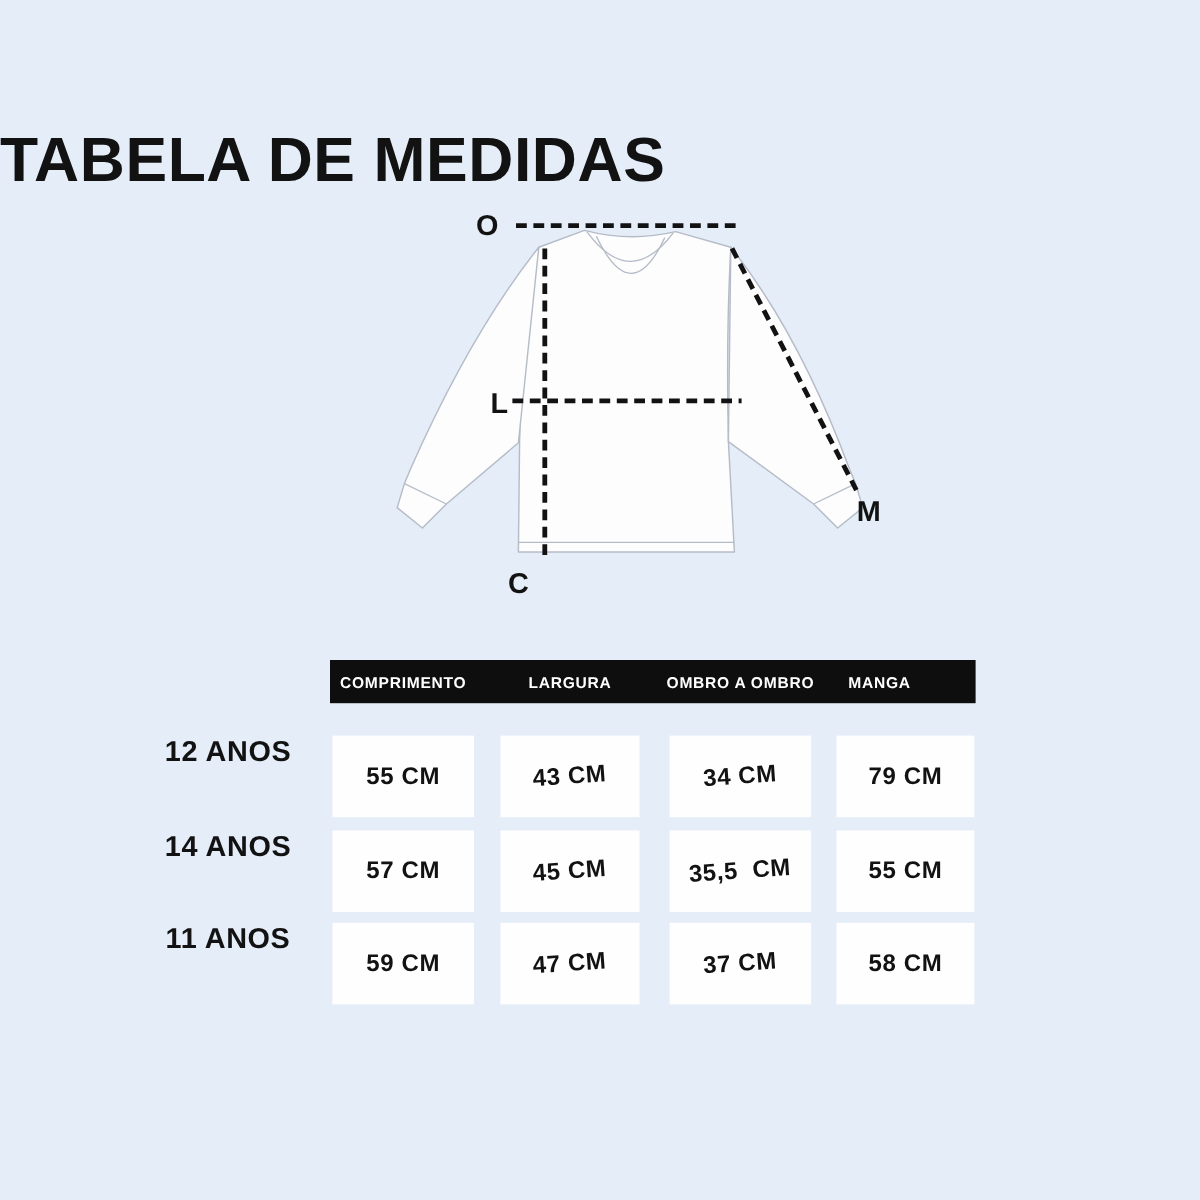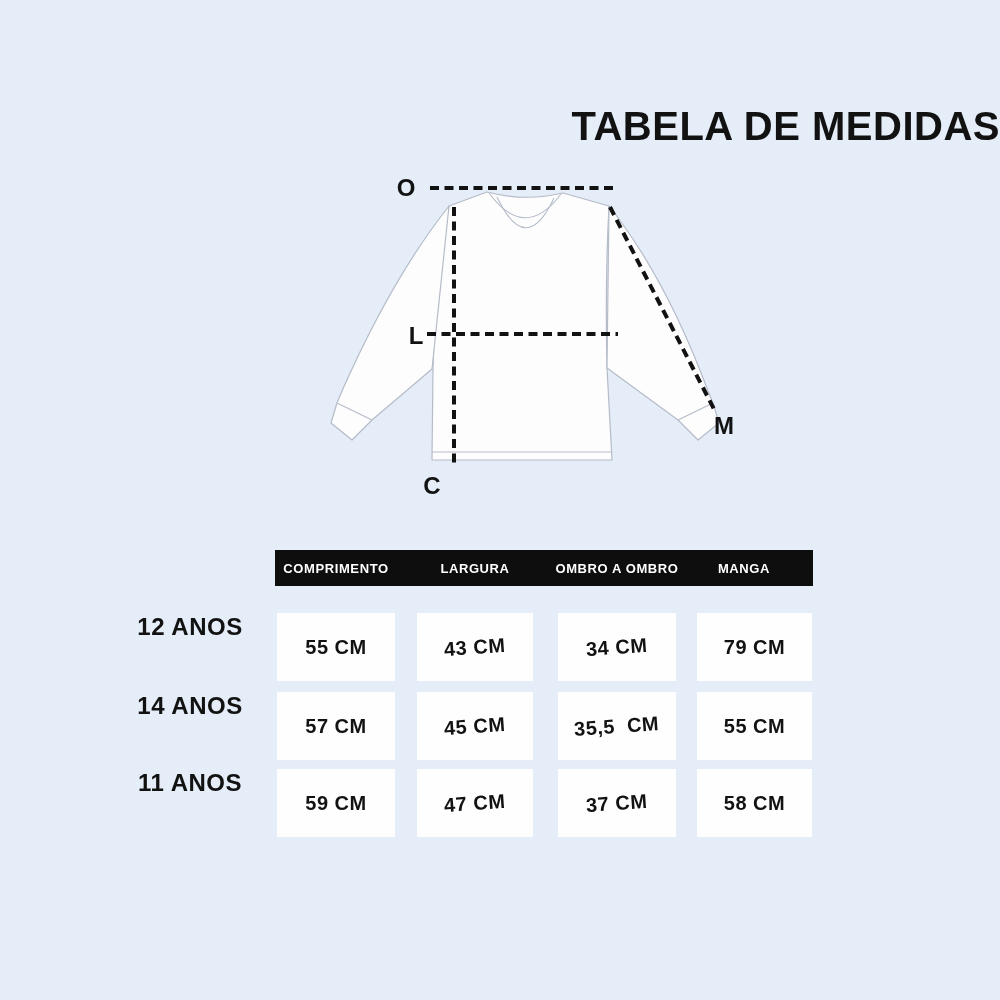--- a/index.html
+++ b/index.html
@@ -2,31 +2,31 @@
 <html style="--bg: #e4edf8; --ink: #121212; --header-bg: #0e0e0e; --header-fg: #ffffff; --cell-bg: #fefefe; --shirt-fill: #fdfdfe; --outline: #b5bcc8;"><head>
 <meta charset="utf-8">
 <style>
   :root{
     --bg:#e4edf8; --ink:#121212; --header-bg:#0e0e0e; --header-fg:#ffffff;
     --cell-bg:#fefefe; --shirt-fill:#fdfdfe; --outline:#b5bcc8;
   }
   html,body{margin:0;padding:0;background:var(--bg);}
   .canvas{position:relative;width:1000px;height:1000px;background:var(--bg);
           font-family:"Liberation Sans",sans-serif;color:var(--ink);overflow:hidden;}
-  .title{position:absolute;left:0;right:0;top:104px;margin:0;text-align:right;
-         font-size:40px;font-weight:800;letter-spacing:.5px;color:var(--ink);}
+  .title{position:absolute;left:0;right:0;top:104px;margin:0;text-align:left;
+         font-size:52px;font-weight:800;letter-spacing:.5px;color:var(--ink);}
   .shirt-svg{position:absolute;left:300px;top:160px;width:460px;height:350px;}
   .shirt-line{fill:var(--shirt-fill);stroke:var(--outline);stroke-width:1.2;stroke-linejoin:round;}
   .seam{fill:none;stroke:var(--outline);stroke-width:1.1;}
   .dash{fill:none;stroke:var(--ink);stroke-width:4;stroke-dasharray:9 5.5;}
   .dlabel{font-family:"Liberation Sans",sans-serif;font-size:24px;font-weight:bold;fill:var(--ink);}
   .thead{position:absolute;left:275px;top:550px;width:538px;height:36px;background:var(--header-bg);}
   .th{position:absolute;top:0;height:36px;display:flex;align-items:center;justify-content:center;
       color:var(--header-fg);font-size:13px;font-weight:bold;letter-spacing:.6px;white-space:nowrap;}
-  .th.h0{left:2px;width:118px}.th.h1{left:142px;width:116px}.th.h2{left:283px;width:118px}.th.h3{left:411px;width:116px}
+  .th.h0{left:2px;width:118px}.th.h1{left:142px;width:116px}.th.h2{left:283px;width:118px}.th.h3{left:400px;width:116px}
   .rowlabel{position:absolute;left:116px;width:148px;height:68px;display:flex;align-items:center;
             justify-content:center;font-size:24px;font-weight:700;letter-spacing:.5px;color:var(--ink);}
   .cell{position:absolute;height:68px;background:var(--cell-bg);display:flex;align-items:center;justify-content:center;margin-top:20px;}
   .c0{left:277px;width:118px}.c1{left:417px;width:116px}.c2{left:558px;width:118px}.c3{left:697px;width:115px}
   .r0{top:593px}.r1{top:672px}.r2{top:749px}
   .val{font-size:20px;font-weight:bold;letter-spacing:.5px;color:var(--ink);white-space:pre;}
   .cell.c1 .val,.cell.c2 .val{transform:rotate(-4deg);}
 </style>
 </head>
 <body>

